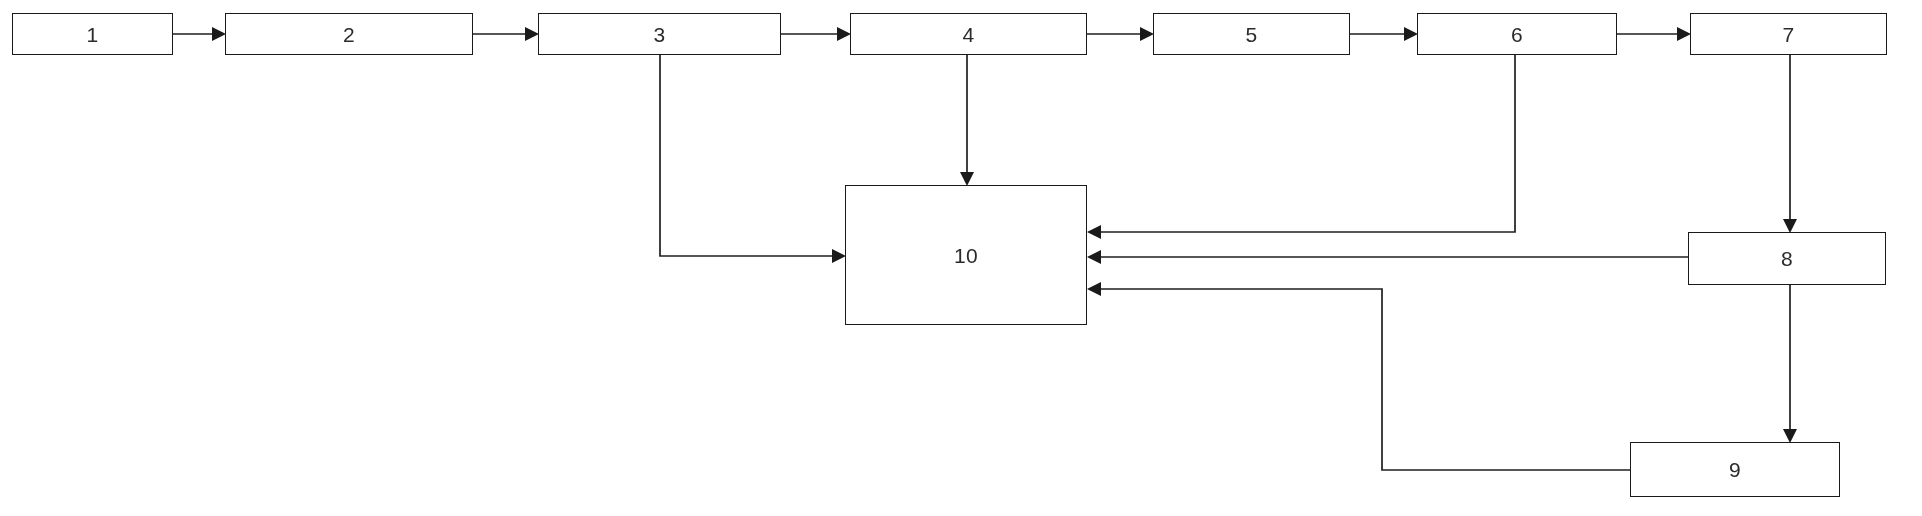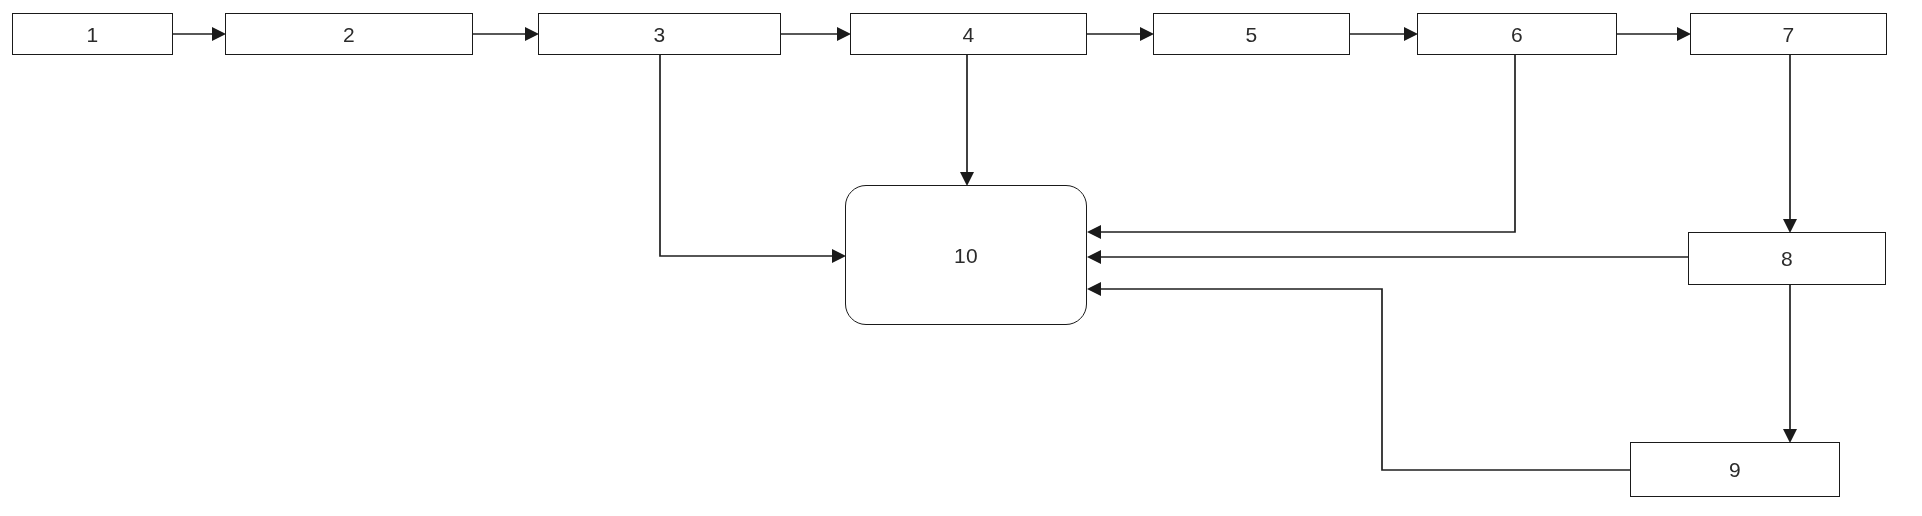--- a/index.html
+++ b/index.html
@@ -156,17 +156,17 @@
   </div>
 
   <div class="node-box" style="left:1688px; top:232px; width:198px; height:53px;">
     <span class="node-label">8</span>
   </div>
 
   <div class="node-box" style="left:1630px; top:442px; width:210px; height:55px;">
     <span class="node-label">9</span>
   </div>
 
-  <div class="node-box" style="left:845px; top:185px; width:242px; height:140px;border-radius:21px;">
+  <div class="node-box" style="left:845px; top:185px; width:242px; height:140px;">
     <span class="node-label">10</span>
   </div>
 
 </div>
 
 </body></html>

